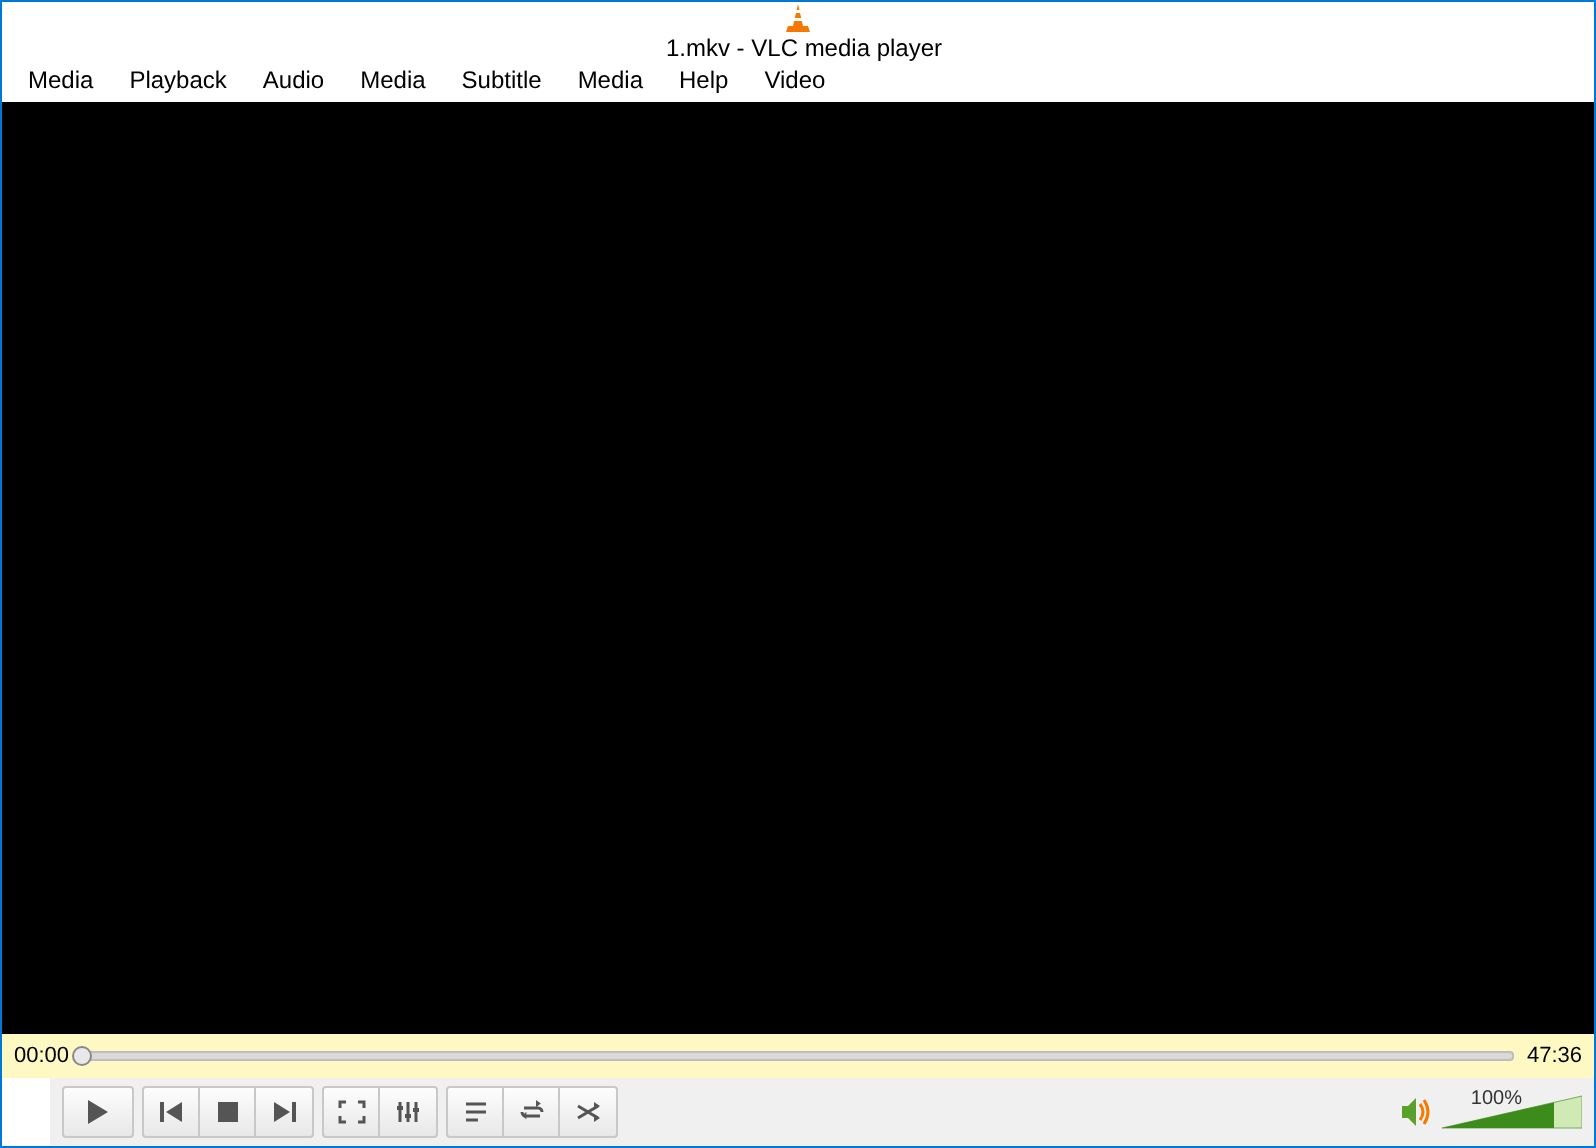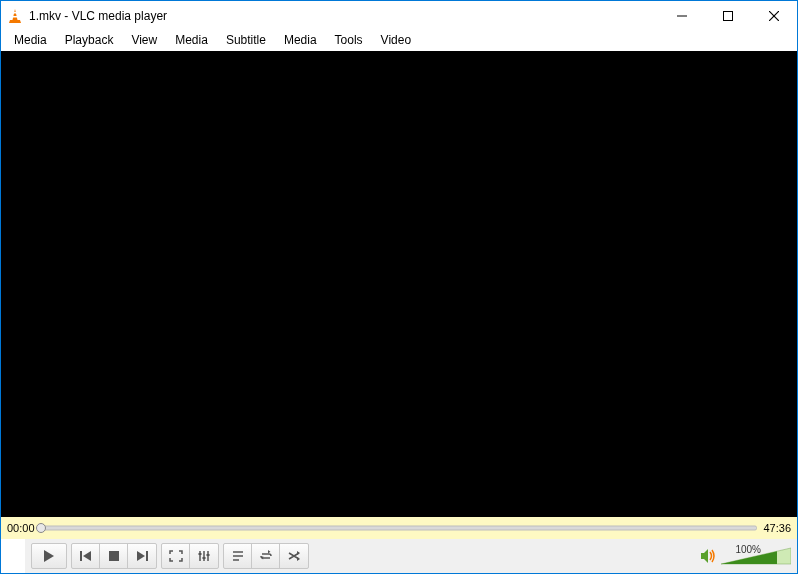--- a/index.html
+++ b/index.html
@@ -14,20 +14,21 @@
       display: flex;
       flex-direction: column;
     }
     
     .titlebar {
       height: 30px;
       display: flex;
       align-items: center;
       background: #fff;
       padding-left: 6px;
+      flex-direction: column;
     }
     .titlebar .app-icon { width: 16px; height: 16px; margin-right: 6px; }
     .titlebar .title { flex: 0 0 auto; font-size: 12px; color: #000; }
     .titlebar .spacer { flex: 1; }
     .titlebar .winbtn {
       width: 46px; height: 30px;
       display: flex; align-items: center; justify-content: center;
       font-size: 10px; color: #000;
     }
     .titlebar .winbtn svg { width: 10px; height: 10px; }
@@ -155,25 +156,25 @@
     <svg viewBox="0 0 10 10">
         <line x1="0" y1="0" x2="10" y2="10" stroke="#000" stroke-width="1.2"></line>
         <line x1="10" y1="0" x2="0" y2="10" stroke="#000" stroke-width="1.2"></line>
       </svg>
   </div>
 </div>
 
 <div class="menubar">
   <div class="menuitem">Media</div>
   <div class="menuitem">Playback</div>
-  <div class="menuitem">View</div>
+  <div class="menuitem">Audio</div>
   <div class="menuitem">Media</div>
   <div class="menuitem">Subtitle</div>
   <div class="menuitem">Media</div>
-  <div class="menuitem">Tools</div>
+  <div class="menuitem">Help</div>
   <div class="menuitem">Video</div>
 </div>
 
 <div class="video"></div>
 
 <div class="seekrow">
   <span class="time">00:00</span>
   <div class="track">
     <div class="groove"></div>
     <div class="knob"></div>

